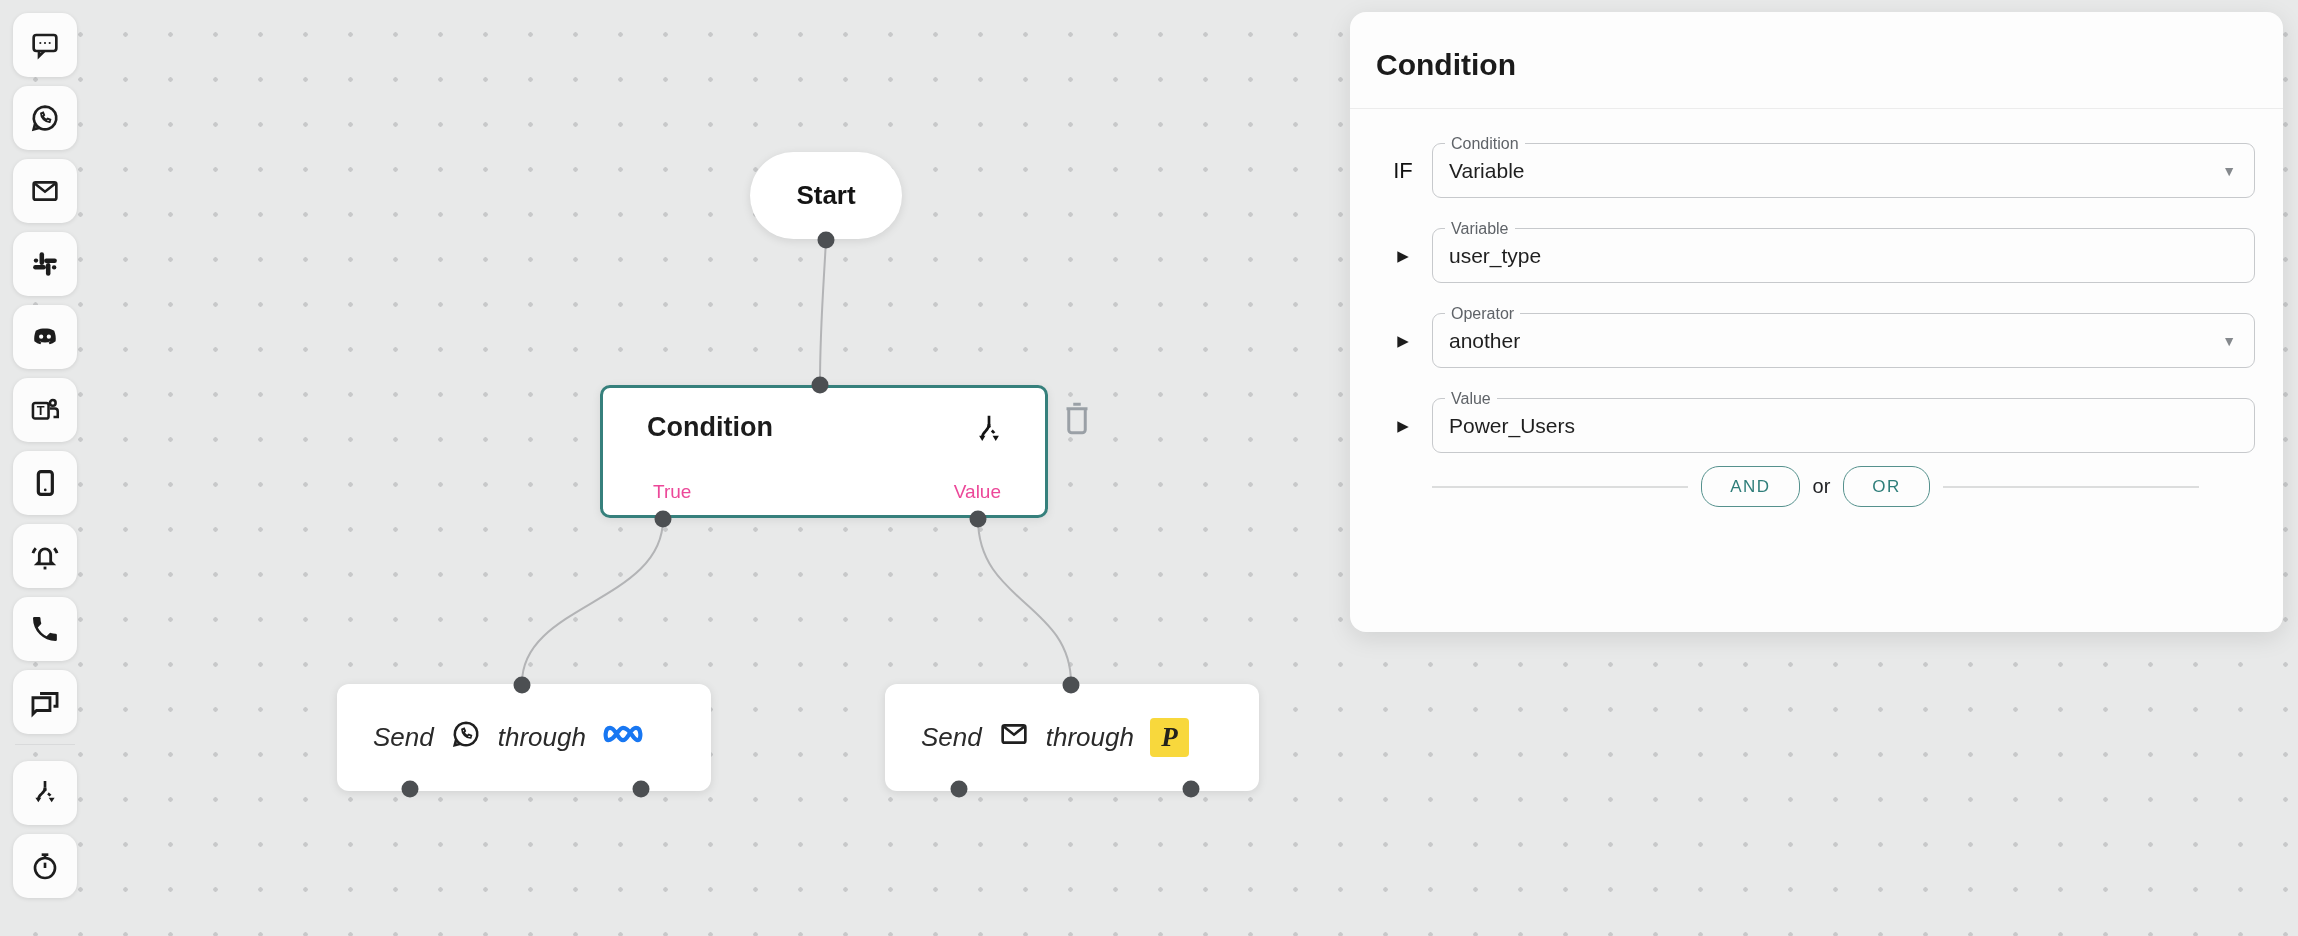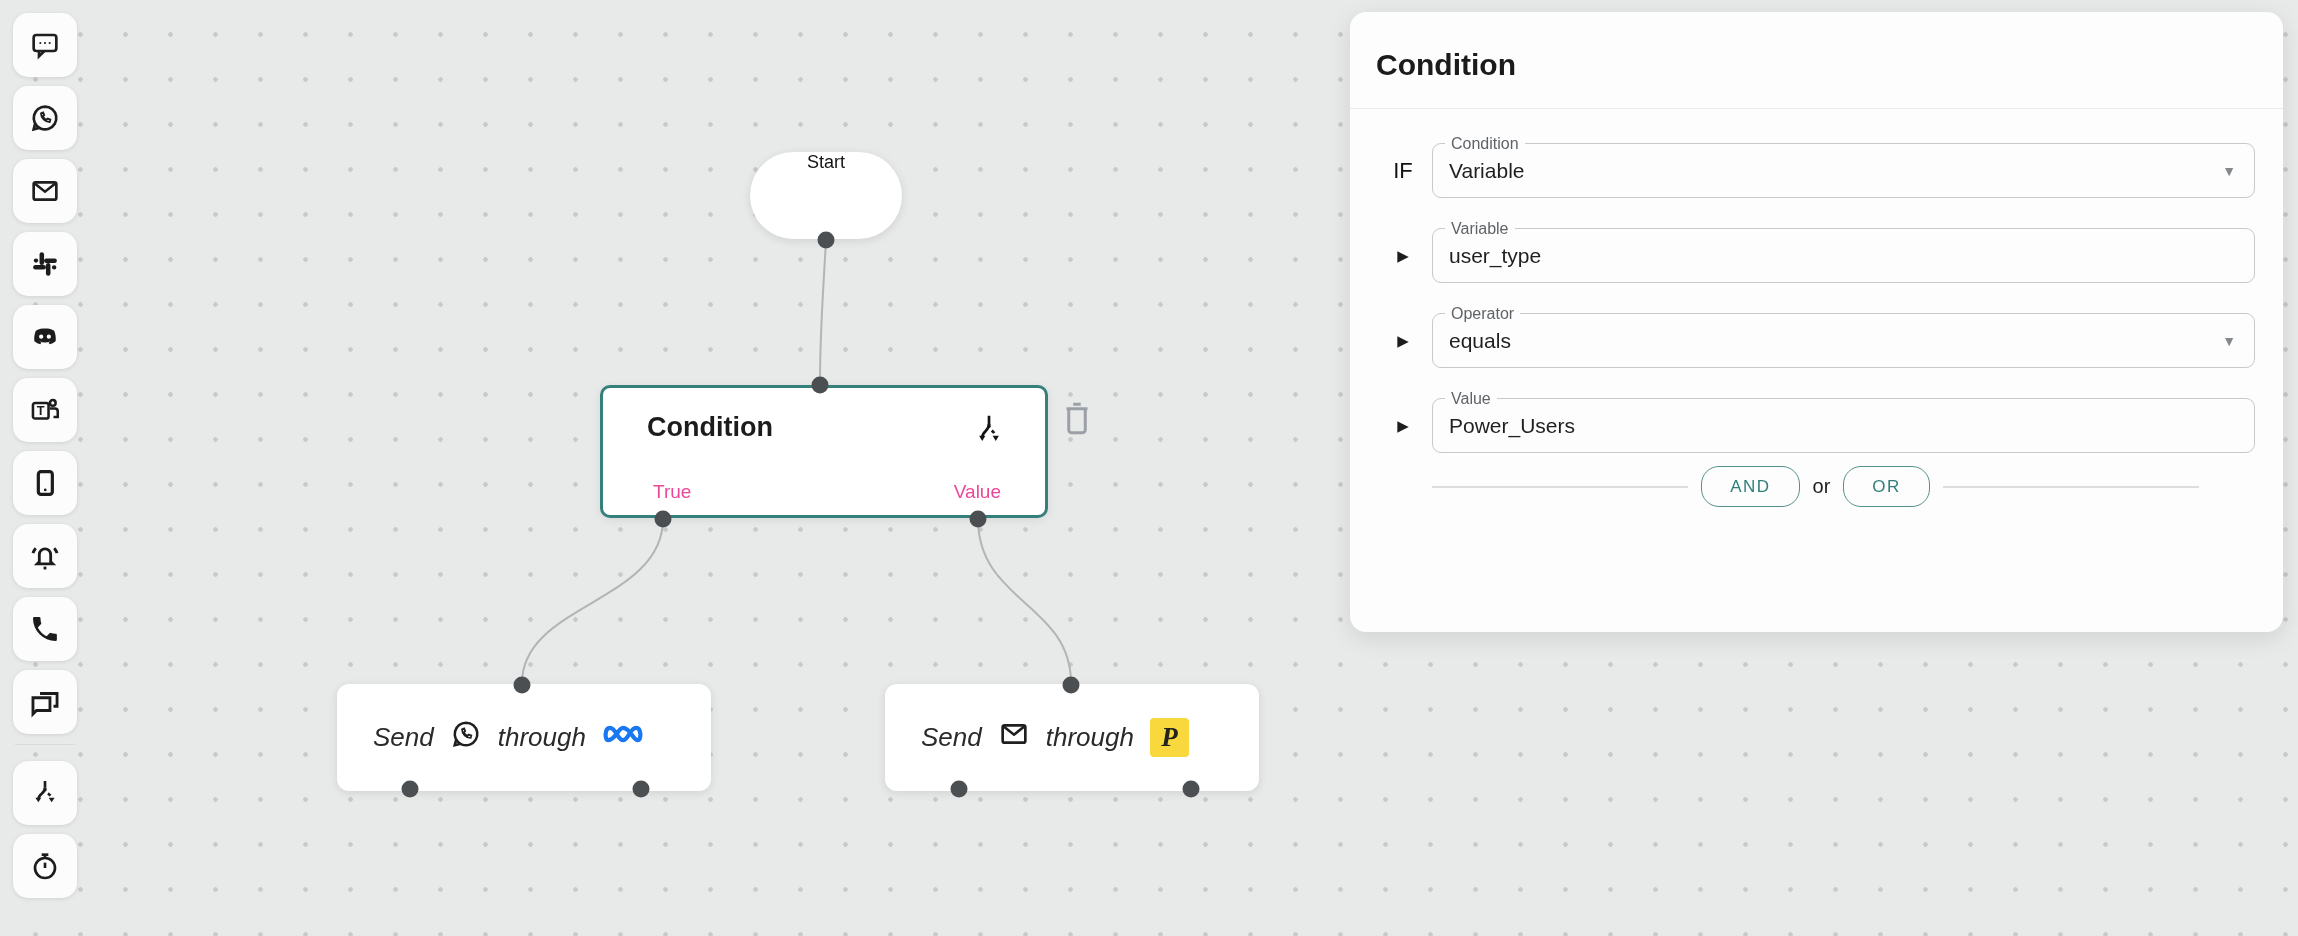--- a/index.html
+++ b/index.html
@@ -18,22 +18,22 @@
   .side-btn svg { display:block; }
 
   
   svg.edges { position:absolute; inset:0; z-index:1; }
   .conn-dot { position:absolute; width:17px; height:17px; border-radius:50%;
     background:#4c4f52; z-index:4; transform:translate(-50%,-50%); }
 
   
   .node { position:absolute; background:#fff; z-index:3; }
   .start-node { left:750px; top:152px; width:152px; height:87px; border-radius:44px;
-    box-shadow:0 2px 10px rgba(0,0,0,.10); display:flex; 
-    justify-content:center; font-size:18px; font-weight:normal; color:#141414; cursor:pointer; }
+    box-shadow:0 2px 10px rgba(0,0,0,.10); display:flex; align-items:center;
+    justify-content:center; font-size:26px; font-weight:bold; color:#141414; cursor:pointer; }
   .cond-node { left:600px; top:385px; width:448px; height:133px; border-radius:10px;
     border:3px solid #36807c; box-shadow:0 2px 10px rgba(0,0,0,.08);
     display:flex; flex-direction:column; justify-content:space-between; cursor:pointer; }
   .cond-head { display:flex; justify-content:space-between; align-items:flex-start;
     padding:24px 38px 0 44px; }
   .cond-title { font-size:27px; font-weight:bold; color:#1c1c1c; }
   .cond-foot { display:flex; justify-content:space-between;
     padding:0 44px 12px 50px; font-size:19px; color:#ec4899; }
   .send-node { width:374px; height:107px; border-radius:12px;
     box-shadow:0 2px 10px rgba(0,0,0,.10); display:flex; align-items:center;
@@ -287,21 +287,21 @@
         <span class="fvalue">user_type</span>
       </div>
     </div>
 
     <div class="field-row">
       <div class="adorn">
           <span class="tri">▶</span>
         </div>
       <div class="ofield select">
         <span class="flabel">Operator</span>
-        <span class="fvalue">equals</span>
+        <span class="fvalue">another</span>
         <span class="caret">▼</span>
       </div>
     </div>
 
     <div class="field-row" style="margin-bottom:0">
       <div class="adorn">
           <span class="tri">▶</span>
         </div>
       <div class="ofield">
         <span class="flabel">Value</span>

